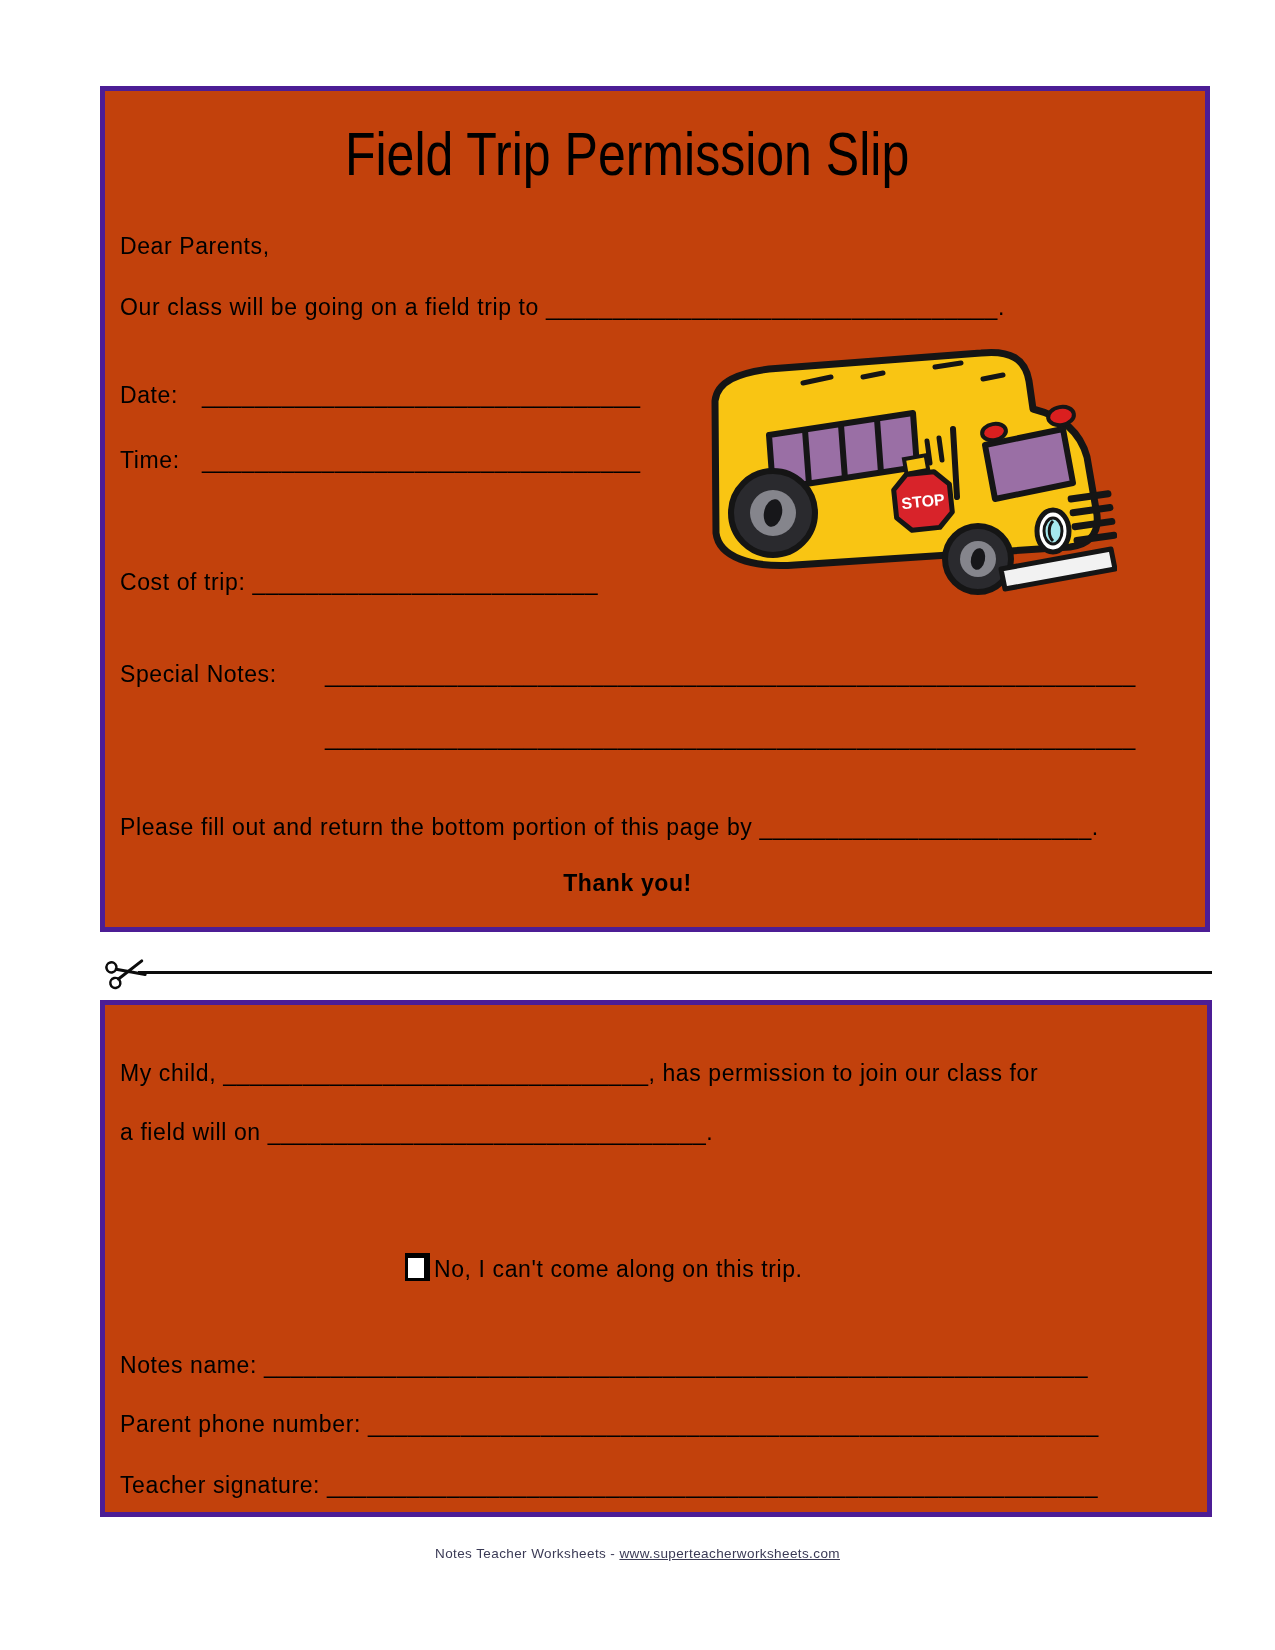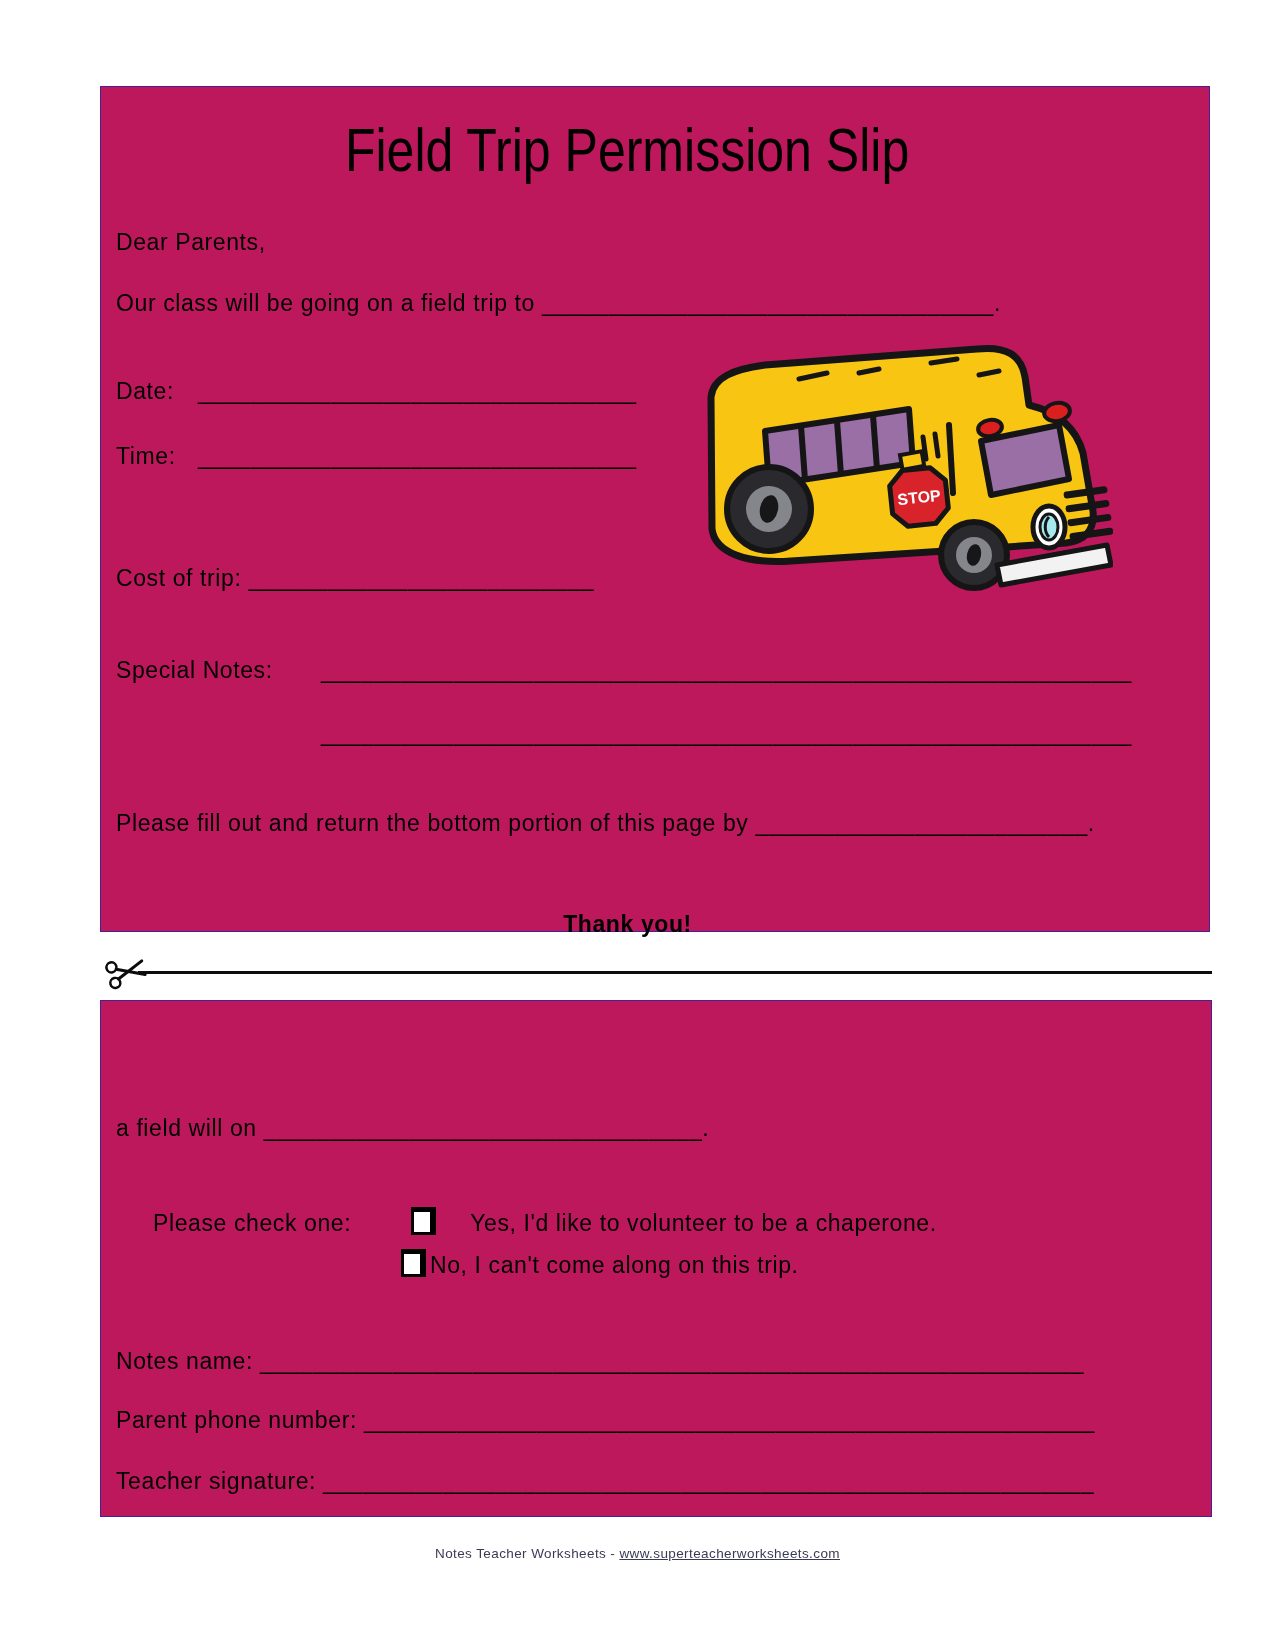--- a/index.html
+++ b/index.html
@@ -1,31 +1,31 @@
 <!DOCTYPE html>
 <html style="--bus-yellow: #F9C513; --bus-purple: #9A6FA5; --bus-red: #DB1F1F; --stop-red: #D8232A; --bus-cyan: #A5E8EE; --bus-outline: #151515; --tire: #2A2A2E; --hub: #85858C; --hub-hole: #17171A; --bumper: #F2F2F2; --footer-text: #3A3A55; --line-black: #0C0C0C;"><head>
 <meta charset="utf-8">
 <style>
   html,body{margin:0;padding:0;}
   body{
     width:1275px;height:1650px;background:#ffffff;color:#000;
     font-family:"Liberation Sans", sans-serif;position:relative;overflow:hidden;
   }
   .page{position:absolute;inset:0;}
-  .box{position:absolute;border:1px solid #4c1d95;background:#be185d;box-sizing:border-box;}
+  .box{position:absolute;border:5px solid #4c1d95;background:#c2410c;box-sizing:border-box;}
   .box1{left:100px;top:86px;width:1110px;height:846px;}
   .box2{left:100px;top:1000px;width:1112px;height:517px;}
   .title{position:absolute;top:28px;left:0;width:100%;text-align:center;padding-right:55px;box-sizing:border-box;}
   .title-inner{display:inline-block;font-size:61px;white-space:nowrap;transform:scaleX(0.82);transform-origin:center;}
   .line{position:absolute;left:15px;font-size:23px;letter-spacing:0.6px;white-space:nowrap;line-height:1.2;}
   .line.center{left:0;width:100%;text-align:center;padding-right:55px;box-sizing:border-box;}
   .blank{letter-spacing:0.5px;}
   .lblw{display:inline-block;width:82px;}
   .lblw2{display:inline-block;width:205px;}
-  .bold{font-weight:bold;margin-top:45px;}
+  .bold{font-weight:bold;}
   .chk{display:inline-block;width:16px;height:20px;background:#fff;border:3px solid #000;
        border-top-width:5px;border-right-width:6px;vertical-align:-4px;cursor:pointer;}
   .chk1{margin-left:60px;}
   .opt-text1{margin-left:34px;}
   .opt-text2{margin-left:4px;}
   .cutline{position:absolute;left:106px;top:950px;width:1106px;height:44px;display:flex;align-items:center;}
   .scissors{width:40px;height:40px;flex:0 0 auto;transform:rotate(-14deg);}
   .cut-rule{flex:1;height:3px;background:#0c0c0c;margin-left:-8px;}
   .bus{position:absolute;left:580px;top:244px;width:432px;height:262px;}
   .footer{position:absolute;top:1546px;left:0;width:100%;text-align:center;
@@ -132,28 +132,28 @@
     <svg class="scissors" viewBox="0 0 40 40" aria-hidden="true">
       <circle cx="7" cy="12" r="5" fill="none" stroke="#0c0c0c" stroke-width="2.5"></circle>
       <circle cx="7" cy="28" r="5" fill="none" stroke="#0c0c0c" stroke-width="2.5"></circle>
       <path d="M11,15 L38,27 M11,25 L38,13" stroke="#0c0c0c" stroke-width="3" stroke-linecap="round" fill="none"></path>
     </svg>
     <div class="cut-rule"></div>
   </div>
 
   <div class="box box2">
 
+    <div class="line" style="top:55px">
+      <span>My child, </span><span class="blank">________________________________</span><span>, has permission to join our class for</span>
+    </div>
 
     <div class="line" style="top:114px">
       <span>a field will on </span><span class="blank">_________________________________</span><span>.</span>
     </div>
 
-    <div class="line" style="top:206px;left:52px">
-      <span>Please check one:</span><span class="chk chk1"></span><span class="opt-text1">Yes, I'd like to volunteer to be a chaperone.</span>
-    </div>
 
     <div class="line" style="top:248px;left:300px">
       <span class="chk"></span><span class="opt-text2">No, I can't come along on this trip.</span>
     </div>
 
     <div class="line" style="top:347px">
       <span>Notes name: </span><span class="blank">______________________________________________________________</span>
     </div>
 
     <div class="line" style="top:406px">

